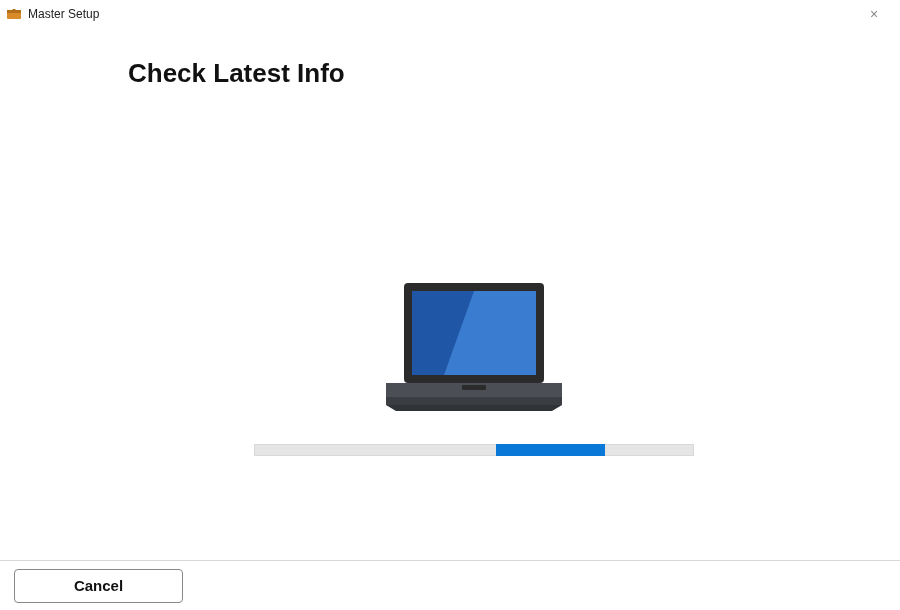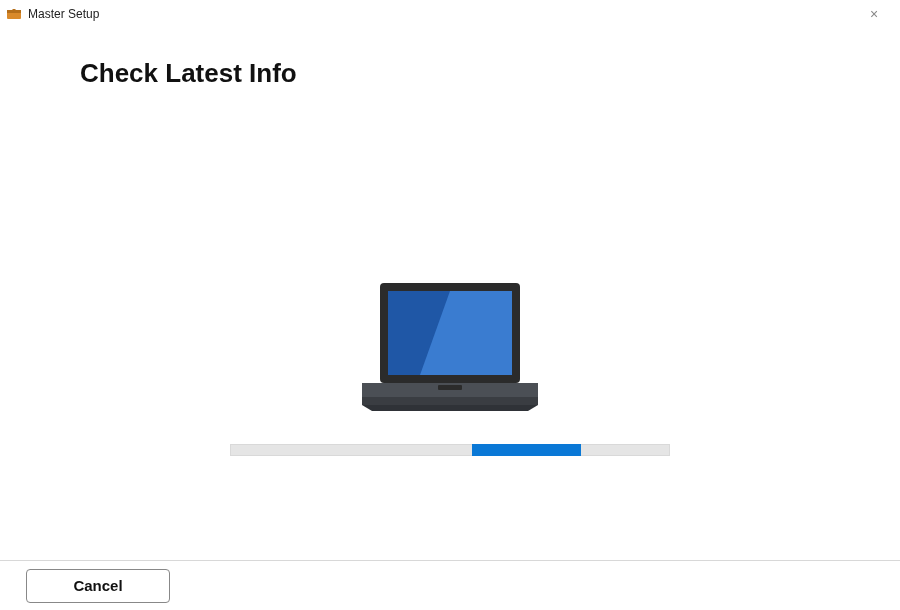--- a/index.html
+++ b/index.html
@@ -31,20 +31,21 @@
   .close-btn {
     width: 40px; height: 24px;
     display: flex; align-items: center; justify-content: center;
     color: #888; font-size: 14px; line-height: 1;
     cursor: default;
   }
   .content {
     flex: 1;
     padding: 30px 80px 0 80px;
     position: relative;
+    margin-left: 48px;
   }
   .page-title {
     font-size: 26px;
     font-weight: 700;
     margin: 0 0 18px 0;
     color: #111;
   }
   .status-text {
     font-size: 17px;
     color: #222;
@@ -69,30 +70,29 @@
     top: -1px; bottom: -1px;
     background: #0a78d6;
   }
   .footer {
     height: 50px;
     border-top: 1px solid #d8d8d8;
     padding: 6px 14px;
     display: flex; align-items: center;
   }
   .cancel-button {
-    width: 144px; height: 34px;
+    width: 169px; height: 34px;
     border: 1px solid #888;
     border-radius: 4px;
     background: #fff;
     font-size: 15px;
     font-weight: 600;
     color: #111;
     display: flex; align-items: center; justify-content: center;
     cursor: pointer;
-    margin-left: 12px;
   }
 </style>
 </head>
 <body>
 
 <div class="window">
   <div class="titlebar">
     <span class="app-icon">
       <svg viewBox="0 0 16 16" width="16" height="16">
         <rect x="1" y="4" width="14" height="9" rx="1" fill="#d98a2b"></rect>

